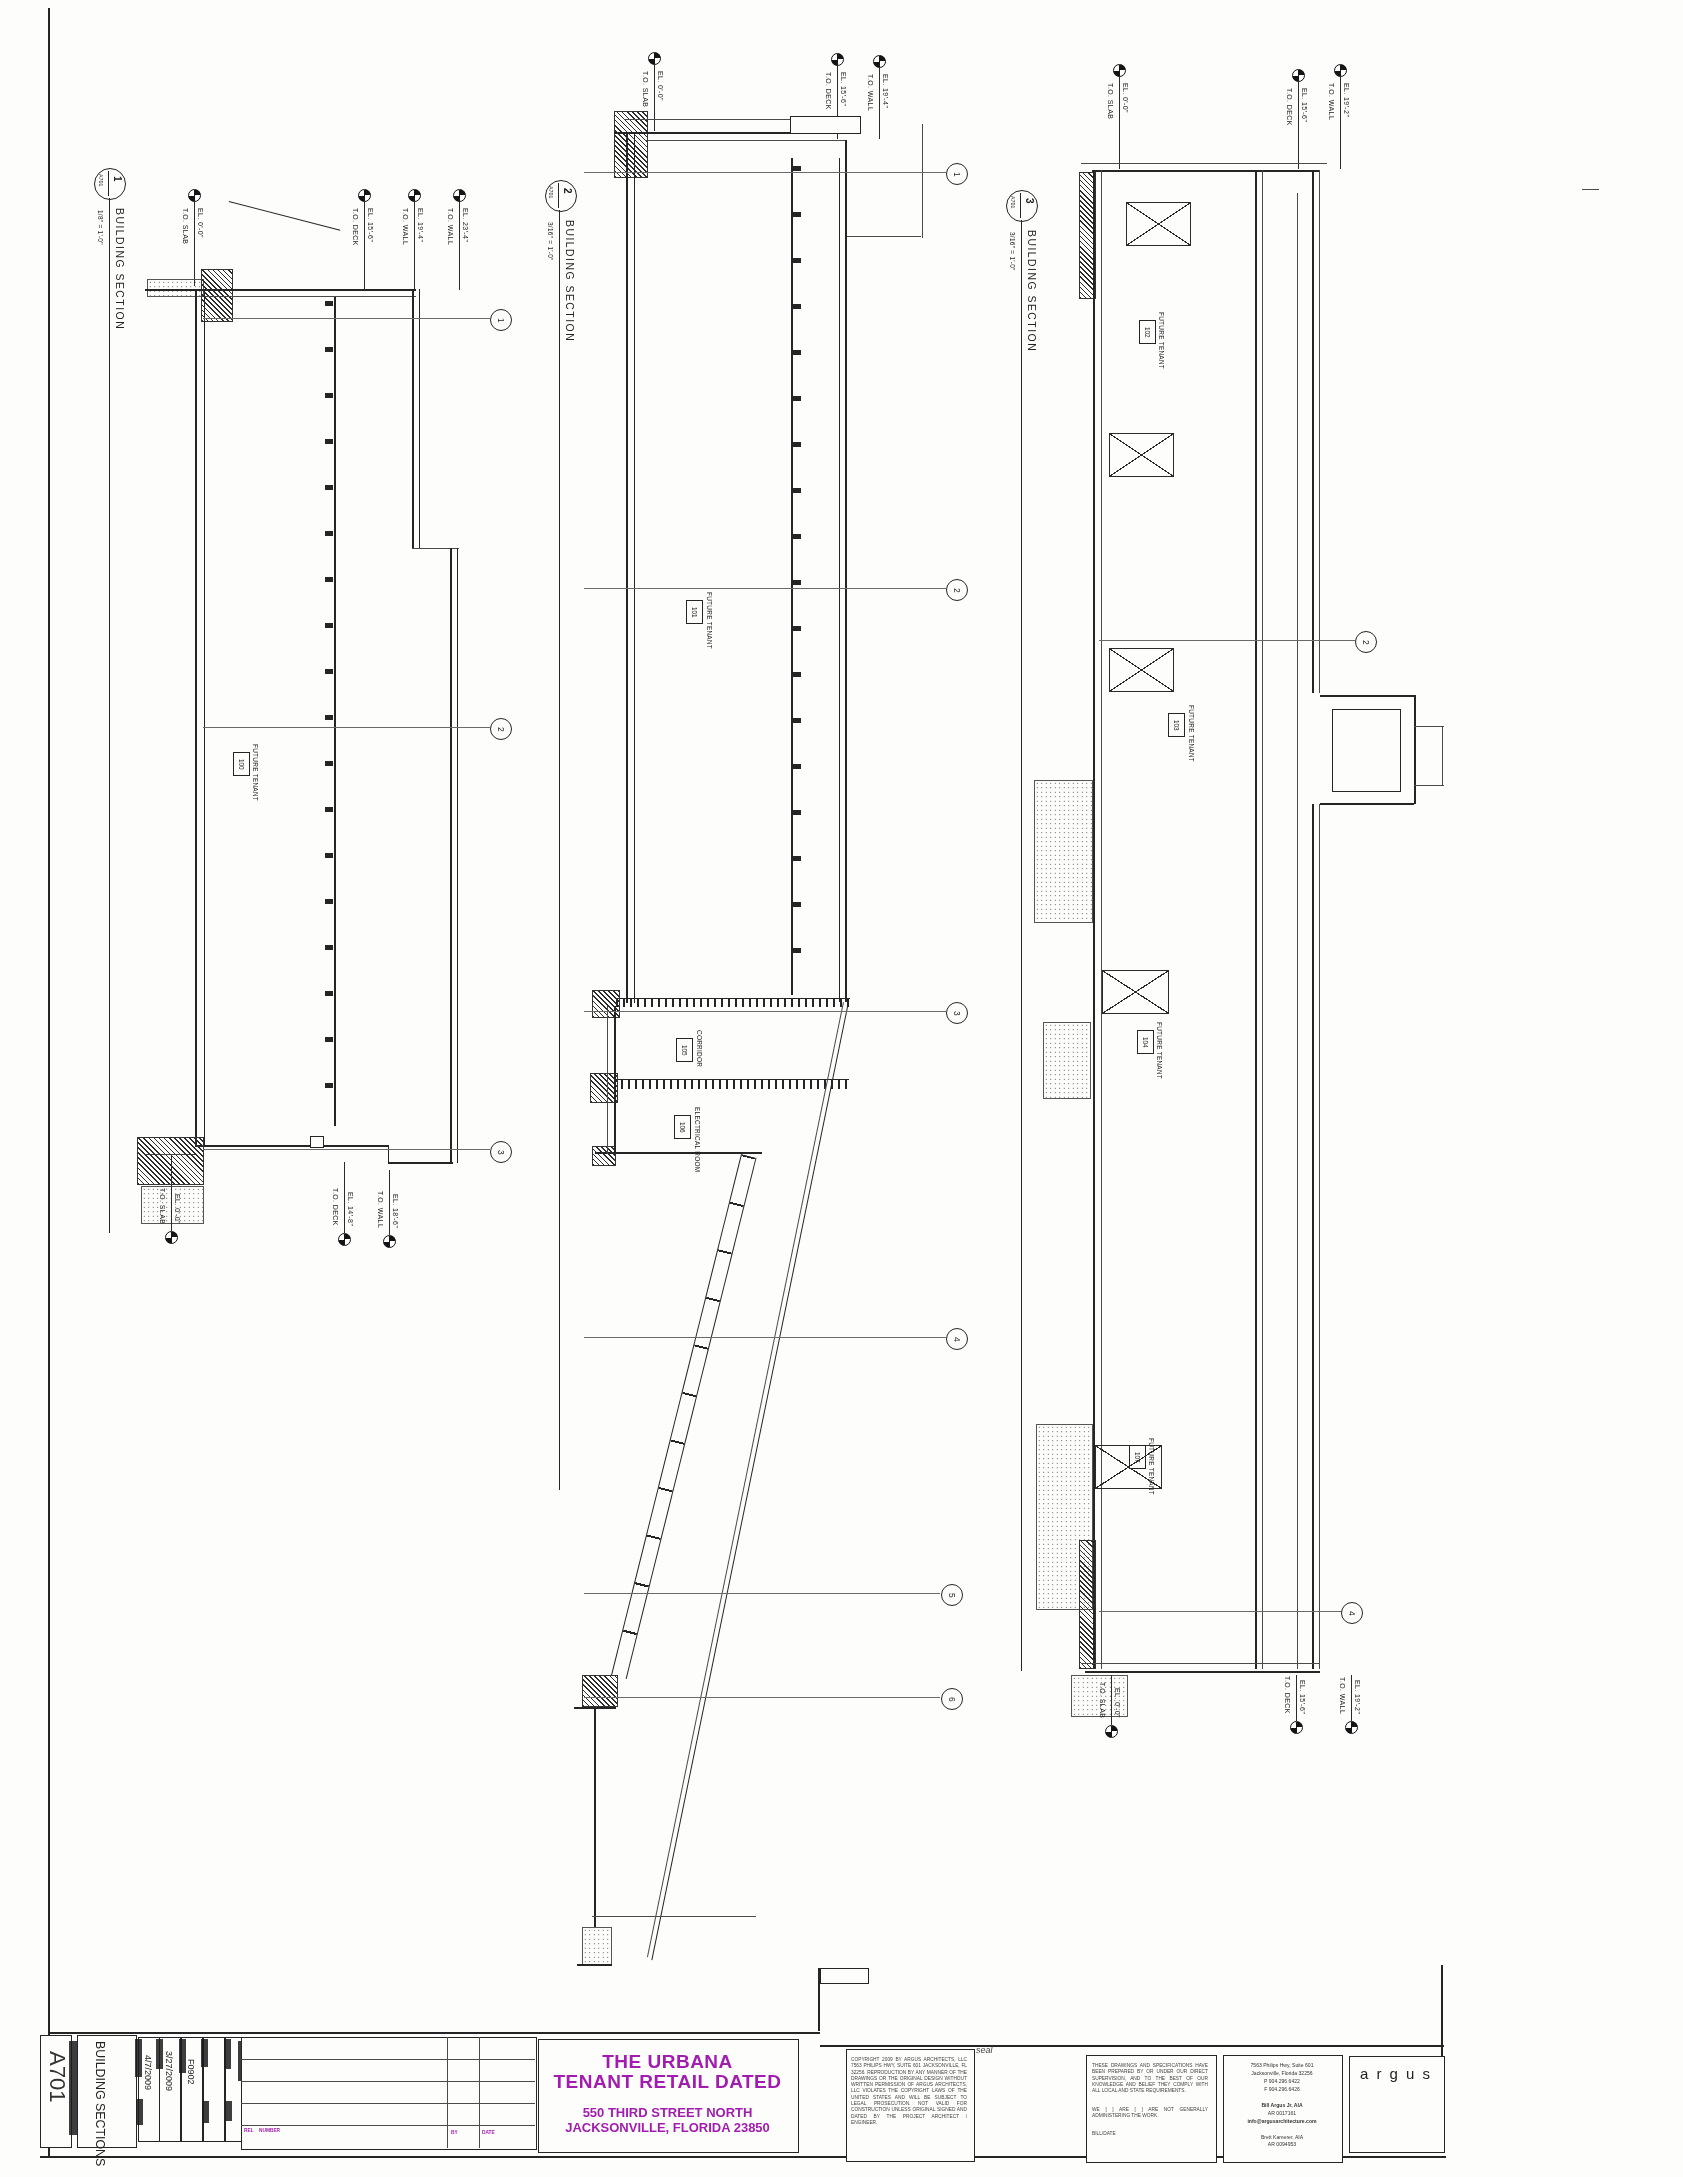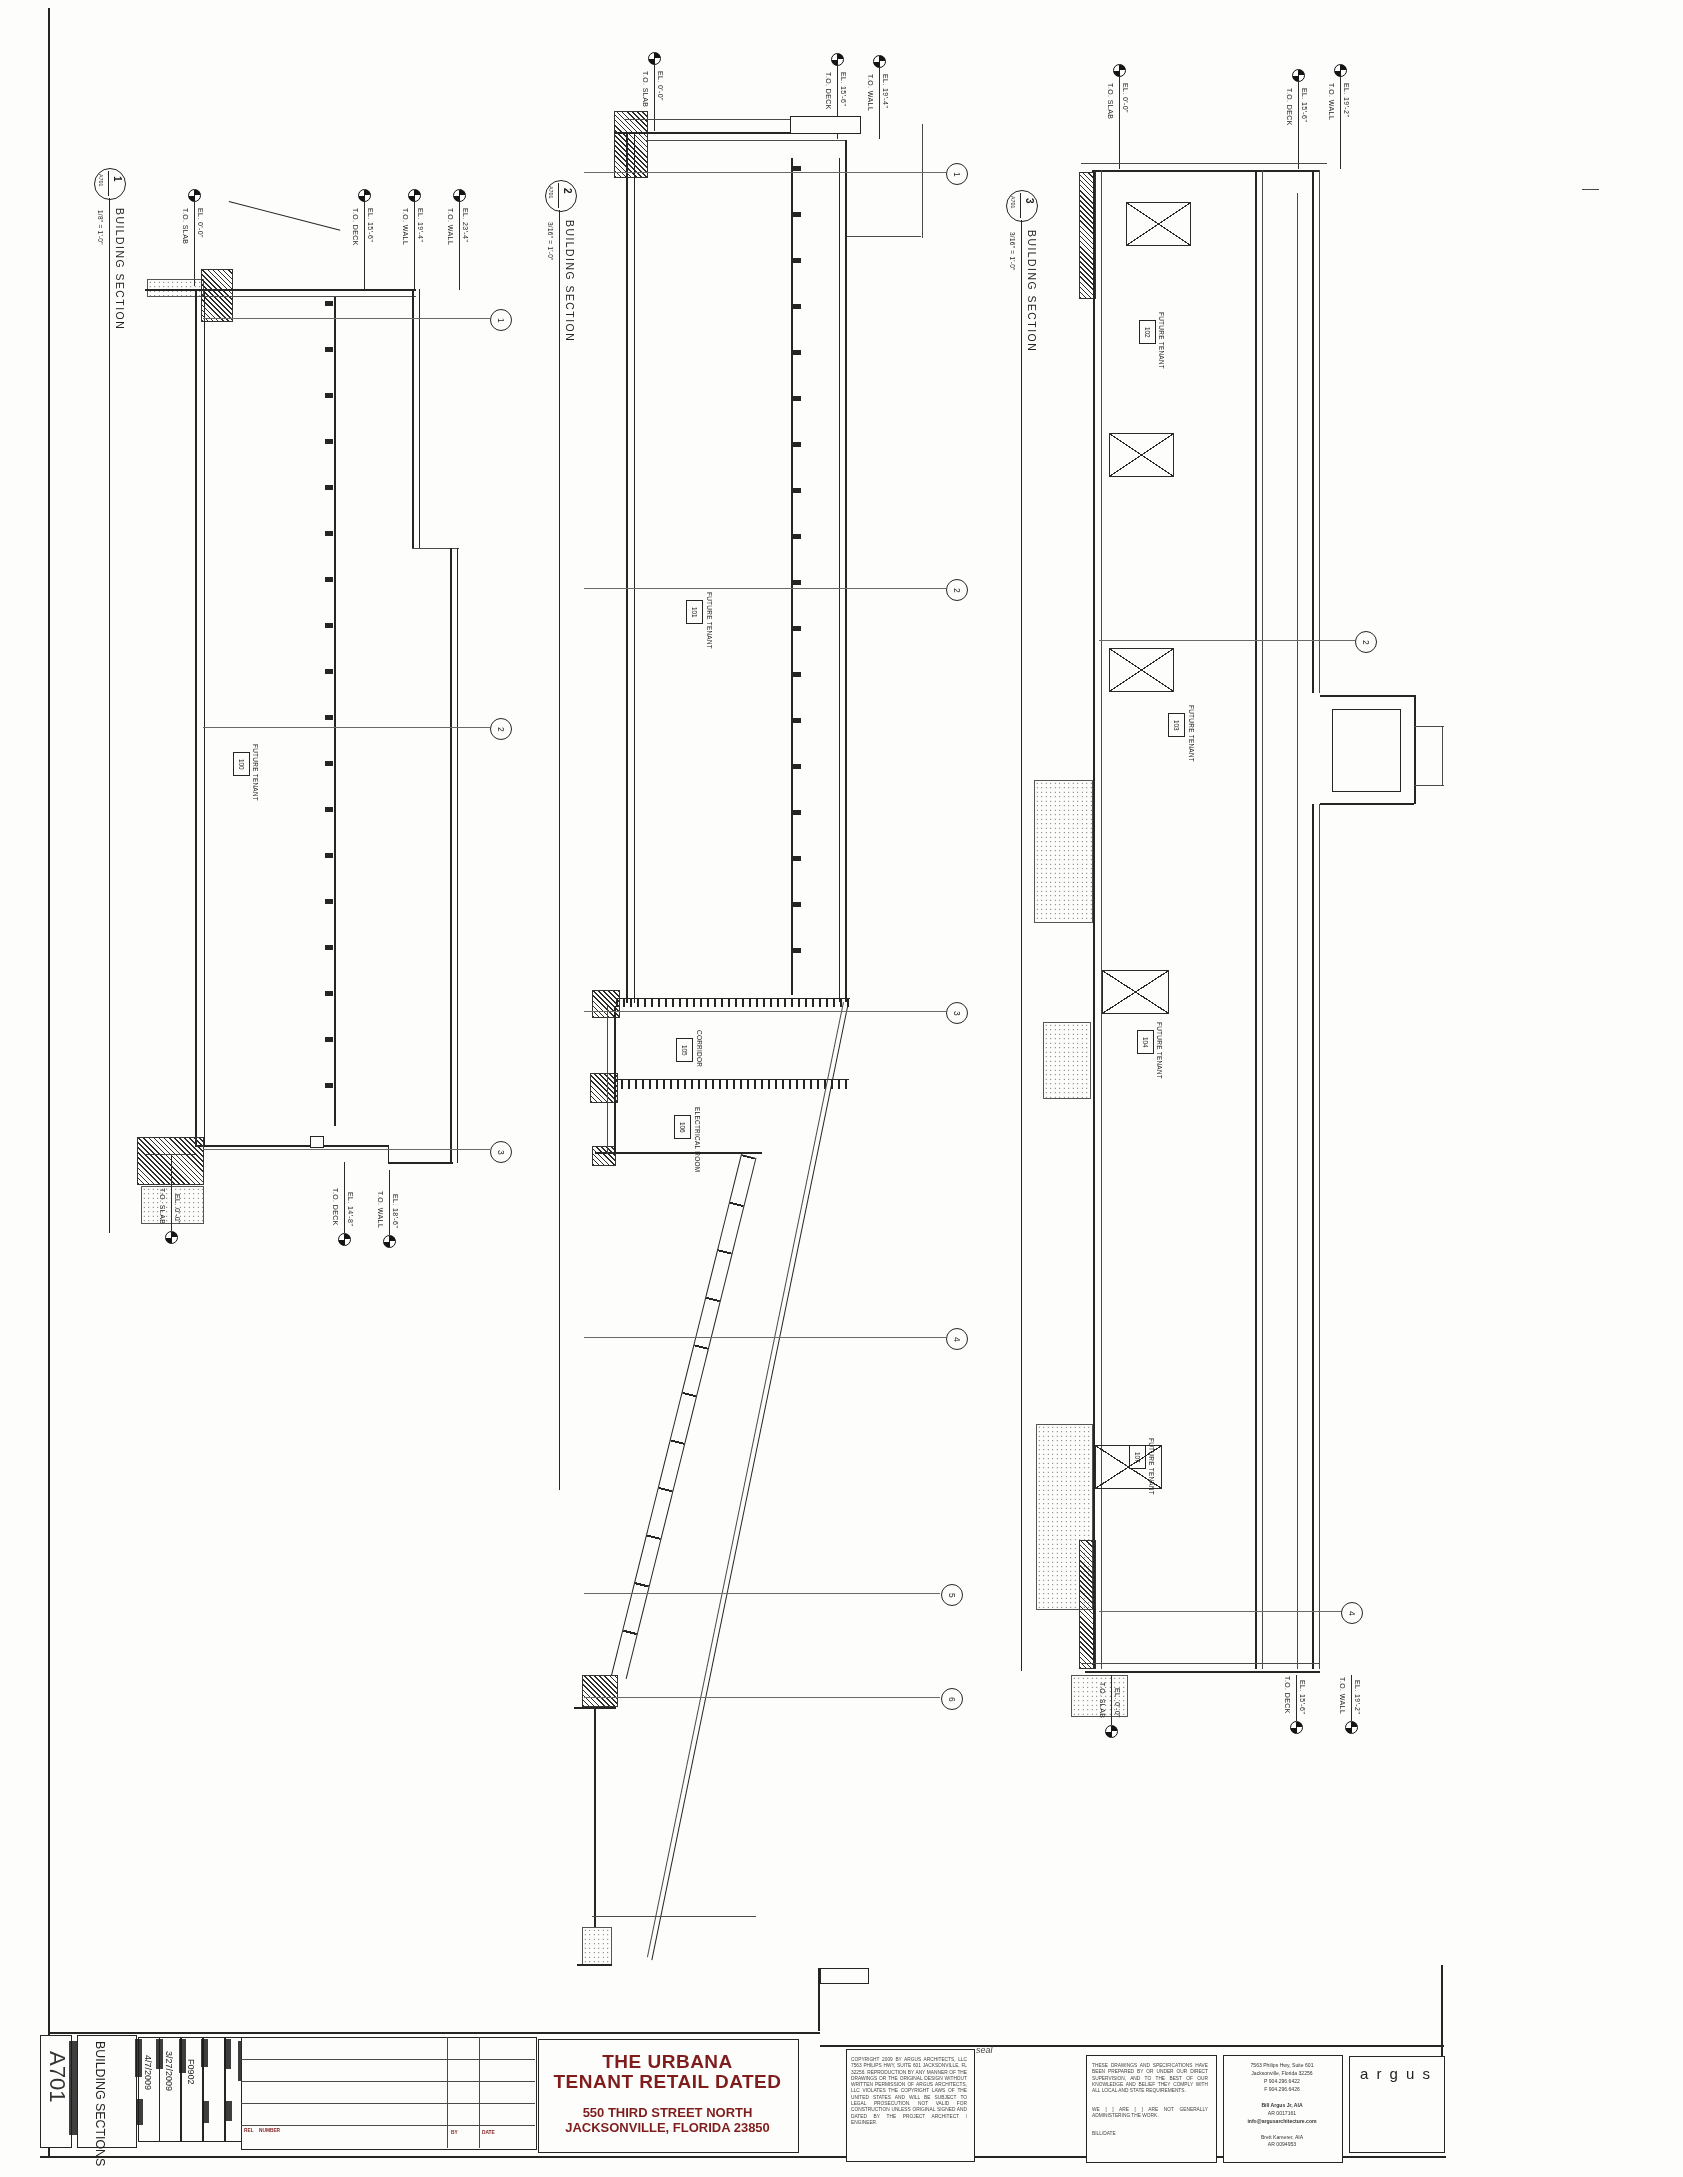--- a/index.html
+++ b/index.html
@@ -40,21 +40,21 @@
   .em.up .ref{top:auto;bottom:13px;}
   .stc{position:absolute;width:30px;height:30px;border:1.4px solid #222;border-radius:50%;background:#fdfdfc;}
   .st-num{font-size:10px;font-weight:bold;}
   .st-ref{font-size:5.4px;}
   .st-title{font-size:10.4px;letter-spacing:1.5px;}
   .st-scale{font-size:6.4px;letter-spacing:0.3px;}
   .rt-box{position:absolute;width:15px;height:22px;border:1px solid #252525;display:flex;align-items:center;justify-content:center;}
   .rt-box .vt{position:static;font-size:6.4px;}
   .rt-name{font-size:6.4px;line-height:9px;letter-spacing:0.3px;}
   .smudge{position:absolute;background:#1c1c1c;opacity:.85;}
-  .tb-text{position:absolute;color:#7f1d1d;}
+  .tb-text{position:absolute;color:#a21caf;}
   .tiny{font-size:4.8px;line-height:6.3px;color:#444;text-align:justify;}
   .firmline{font-size:5.1px;line-height:8px;text-align:center;color:#333;}
 </style>
 </head>
 <body>
 
 <div id="sheet">
 
   <div class="vl" style="left:48px;top:8px;height:2148px;width:2px;"></div>
   <div class="hl" style="left:40px;top:2156px;width:1406px;"></div>

